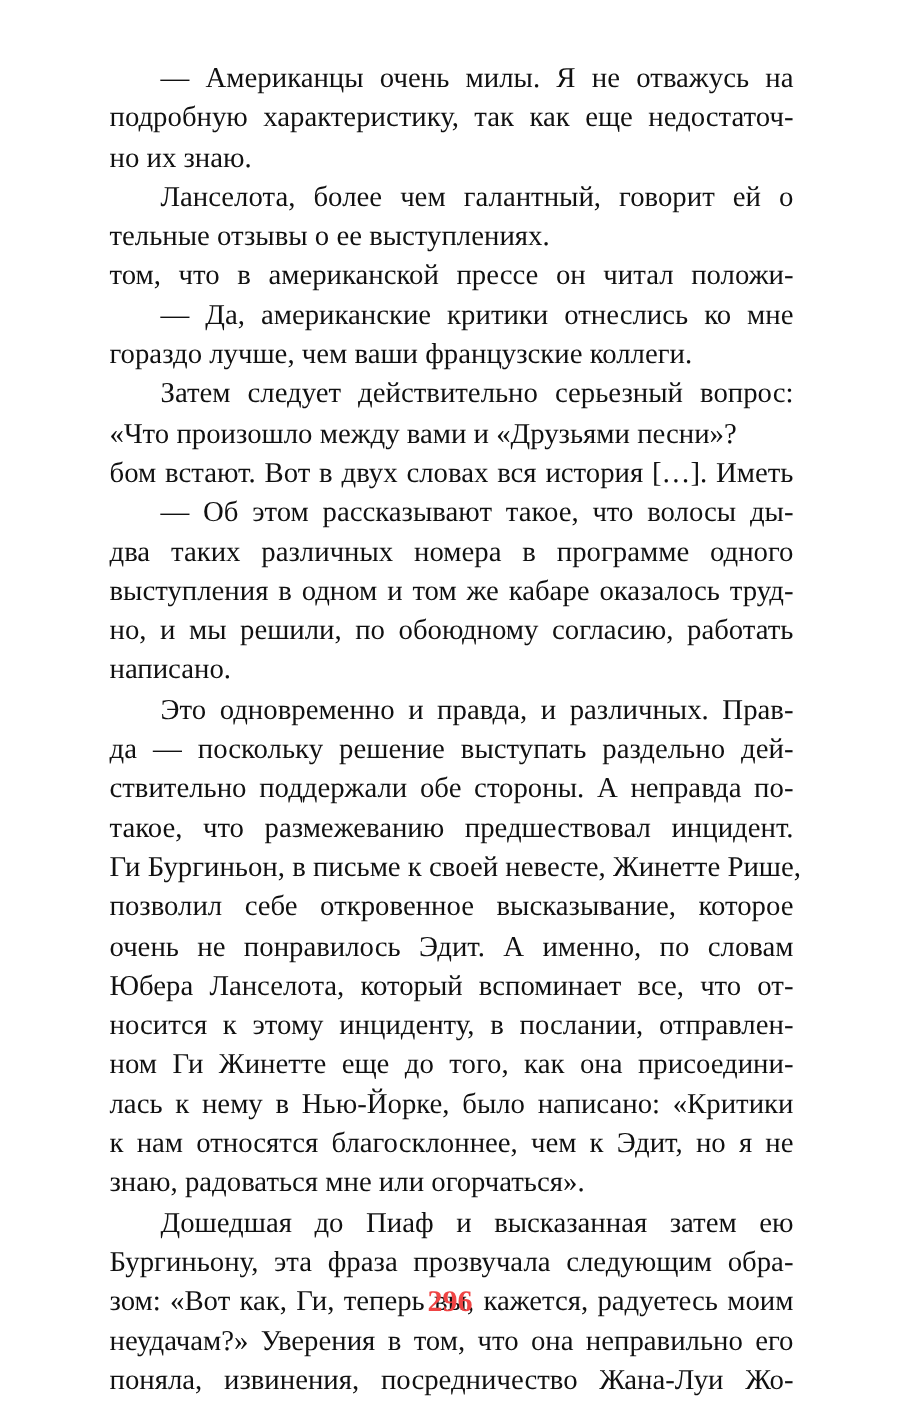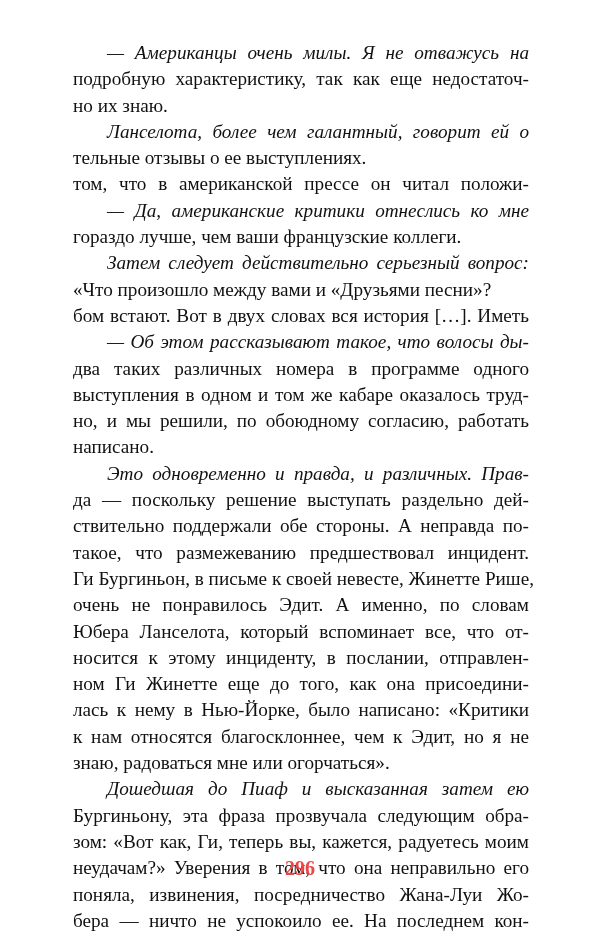--- a/index.html
+++ b/index.html
@@ -7,21 +7,21 @@
   .page {
     position: absolute; left: 73px; top: 40px; width: 456px;
     font-family: "Liberation Serif", "DejaVu Serif", serif;
     font-size: 19.2px; line-height: 26.3px; color: #111111;
   }
   .line {
     display: block; height: 26.3px; white-space: nowrap;
     text-align: justify; text-align-last: justify;
   }
   .line.last { text-align-last: left; }
-  .line.indent { padding-left: 34px; font-style: italic; }
+  .line.indent { padding-left: 34px; }
   .page-number {
     position: absolute; left: 0; width: 600px; top: 857px;
     text-align: center;
     font-family: "Liberation Serif", "DejaVu Serif", serif;
     font-size: 20px; font-weight: bold; color: #ef4444;
   }
 </style>
 </head>
 <body>
 
@@ -40,20 +40,21 @@
     <span class="line indent">— Об этом рассказывают такое, что волосы ды-</span>
     <span class="line">два таких различных номера в программе одного</span>
     <span class="line">выступления в одном и том же кабаре оказалось труд-</span>
     <span class="line">но, и мы решили, по обоюдному согласию, работать</span>
     <span class="line last">написано.</span>
     <span class="line indent">Это одновременно и правда, и различных. Прав-</span>
     <span class="line">да — поскольку решение выступать раздельно дей-</span>
     <span class="line">ствительно поддержали обе стороны. А неправда по-</span>
     <span class="line">такое, что размежеванию предшествовал инцидент.</span>
     <span class="line">Ги Бургиньон, в письме к своей невесте, Жинетте Рише,</span>
+    <span class="line">позволил себе откровенное высказывание, которое</span>
     <span class="line">очень не понравилось Эдит. А именно, по словам</span>
     <span class="line">Юбера Ланселота, который вспоминает все, что от-</span>
     <span class="line">носится к этому инциденту, в послании, отправлен-</span>
     <span class="line">ном Ги Жинетте еще до того, как она присоедини-</span>
     <span class="line">лась к нему в Нью-Йорке, было написано: «Критики</span>
     <span class="line">к нам относятся благосклоннее, чем к Эдит, но я не</span>
     <span class="line last">знаю, радоваться мне или огорчаться».</span>
     <span class="line indent">Дошедшая до Пиаф и высказанная затем ею</span>
     <span class="line">Бургиньону, эта фраза прозвучала следующим обра-</span>
     <span class="line">зом: «Вот как, Ги, теперь вы, кажется, радуетесь моим</span>

